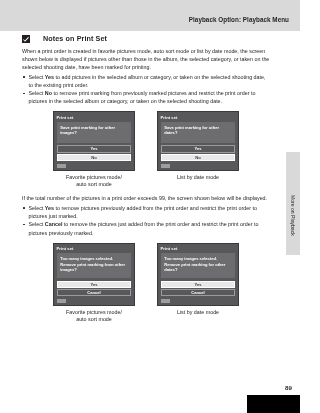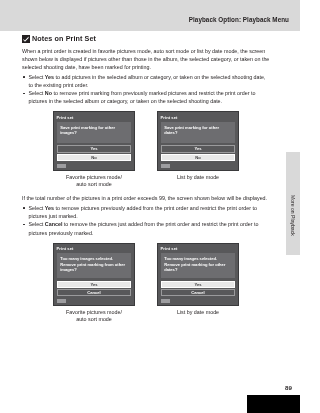--- a/index.html
+++ b/index.html
@@ -84,21 +84,21 @@
     position: absolute;
     left: 22px;
     top: 34px;
     width: 248px;
   }
 
   
   .note-head {
     display: flex;
     align-items: center;
-    gap: 2px;
+    gap: 13px;
     margin-bottom: 4px;
   }
   .note-icon {
     width: 8px;
     height: 8px;
     background: #231f20;
     display: inline-flex;
     align-items: center;
     justify-content: center;
     flex: 0 0 auto;

